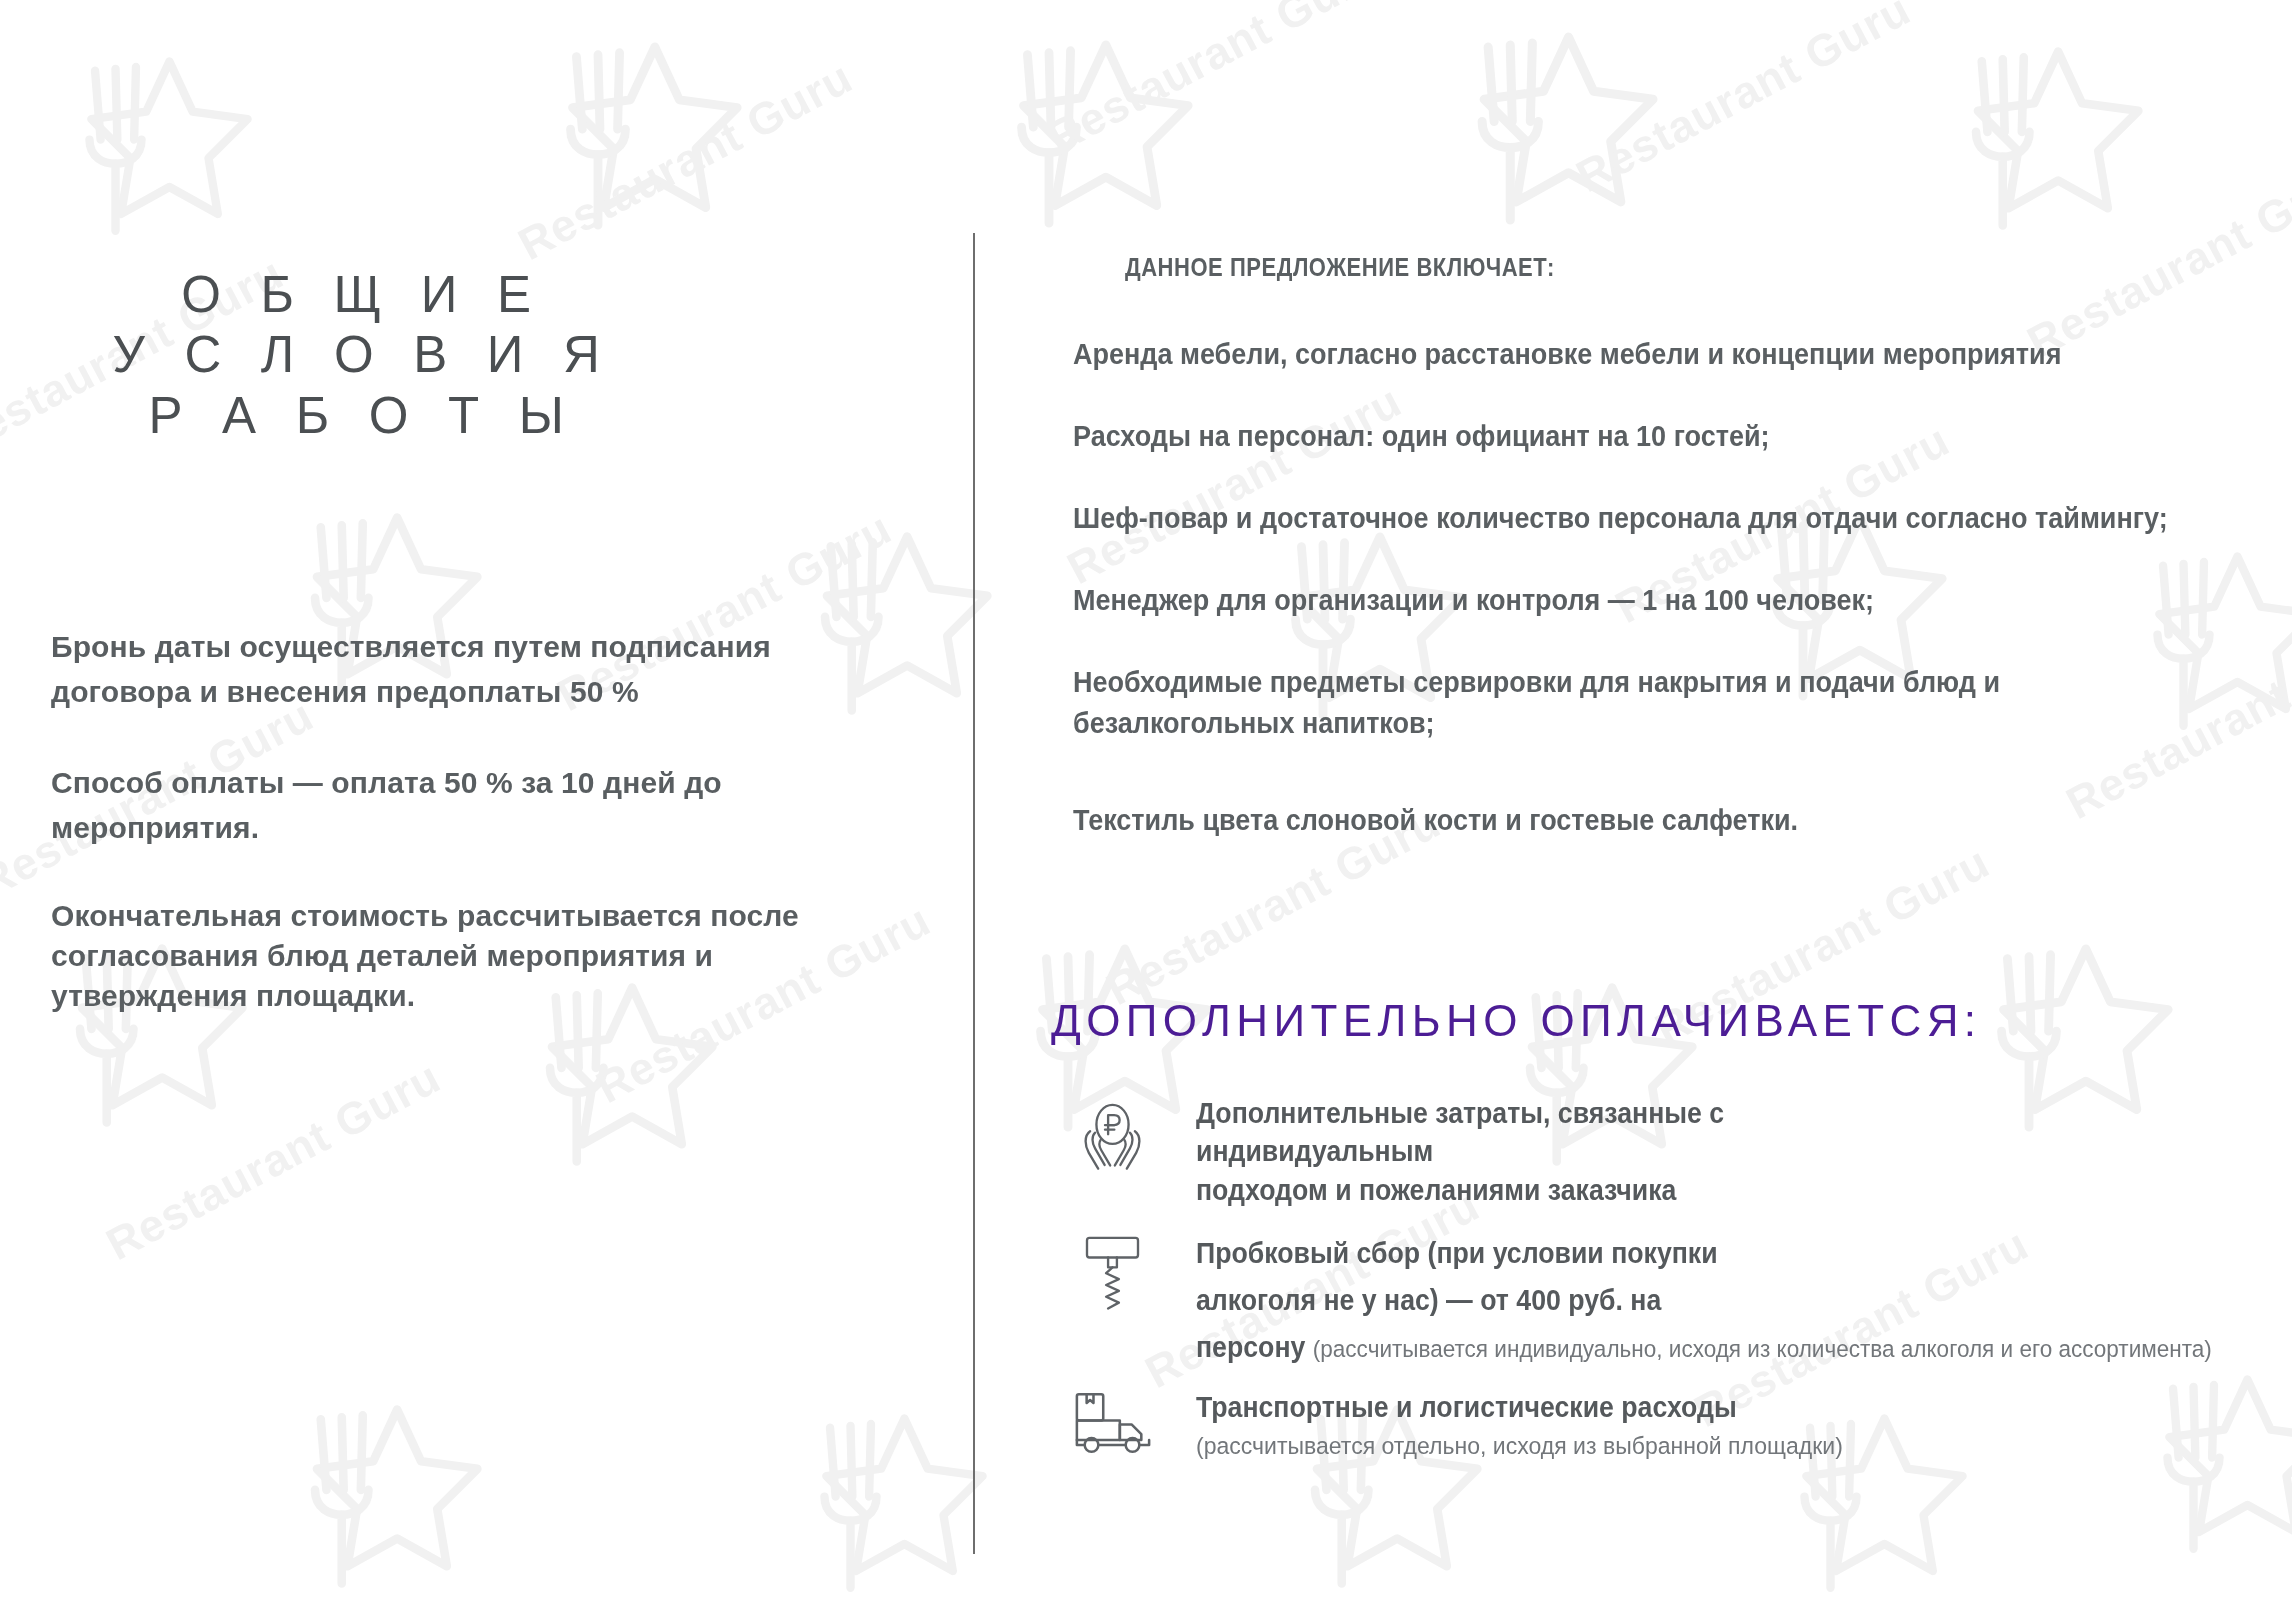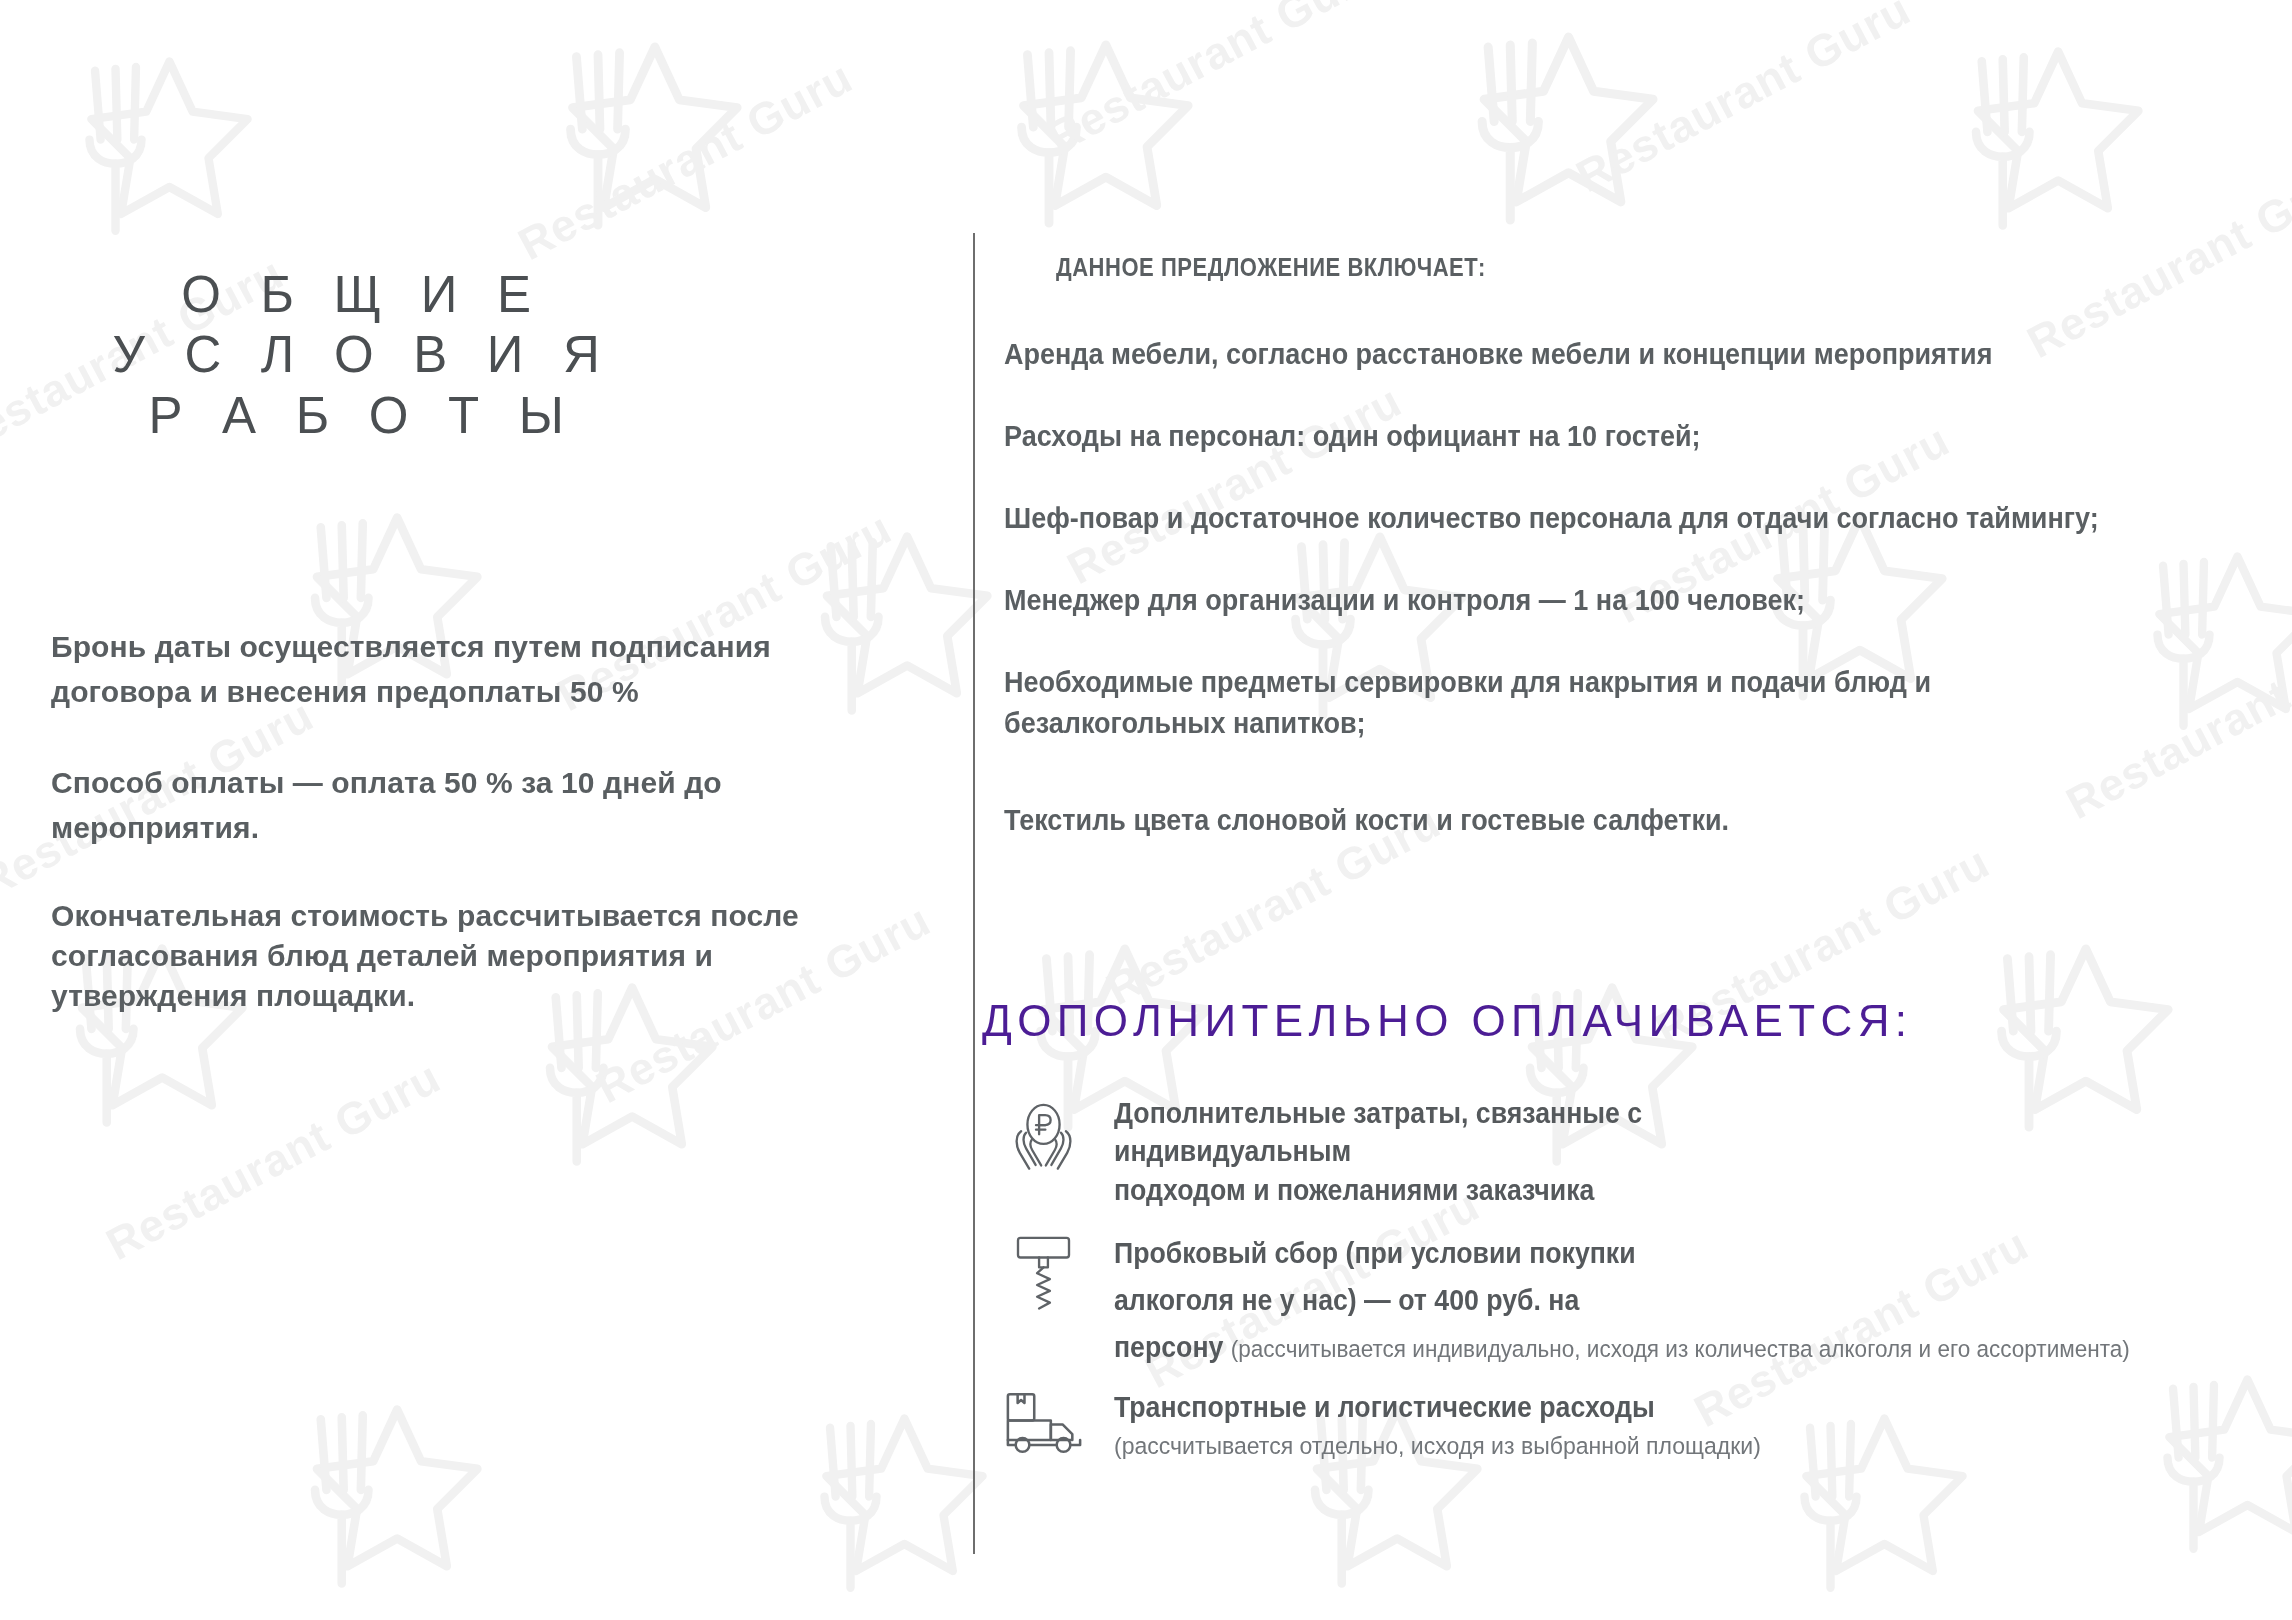--- a/index.html
+++ b/index.html
@@ -93,21 +93,21 @@
     line-height: 1.50;
     margin: 16px 0 46px 0;
     letter-spacing: 0.1px;
   }
   .left-para:last-child { margin-bottom: 0; }
   .left-para.tight { line-height: 1.33; }
 
   
   #right-column {
     position: absolute;
-    left: 980px;
+    left: 1049px;
     top: 0px;
     width: 1206px;
     height: 1184px;
   }
 
   #includes-heading {
     position: absolute;
     left: 76px;
     top: 253px;
     color: #5a5f62;
@@ -153,20 +153,21 @@
   #extras-list {
     position: absolute;
     left: 5.9px;
     top: 1094px;
     width: 1196px;
   }
   .extra-row {
     display: flex;
     align-items: flex-start;
     margin-bottom: 21.6px;
+    gap: 13px;
   }
   .extra-icon {
     flex: 0 0 116px;
     width: 116px;
     display: flex;
     justify-content: center;
     padding-top: 7.8px;
   }
   .extra-body {
     flex: 1 1 auto;

